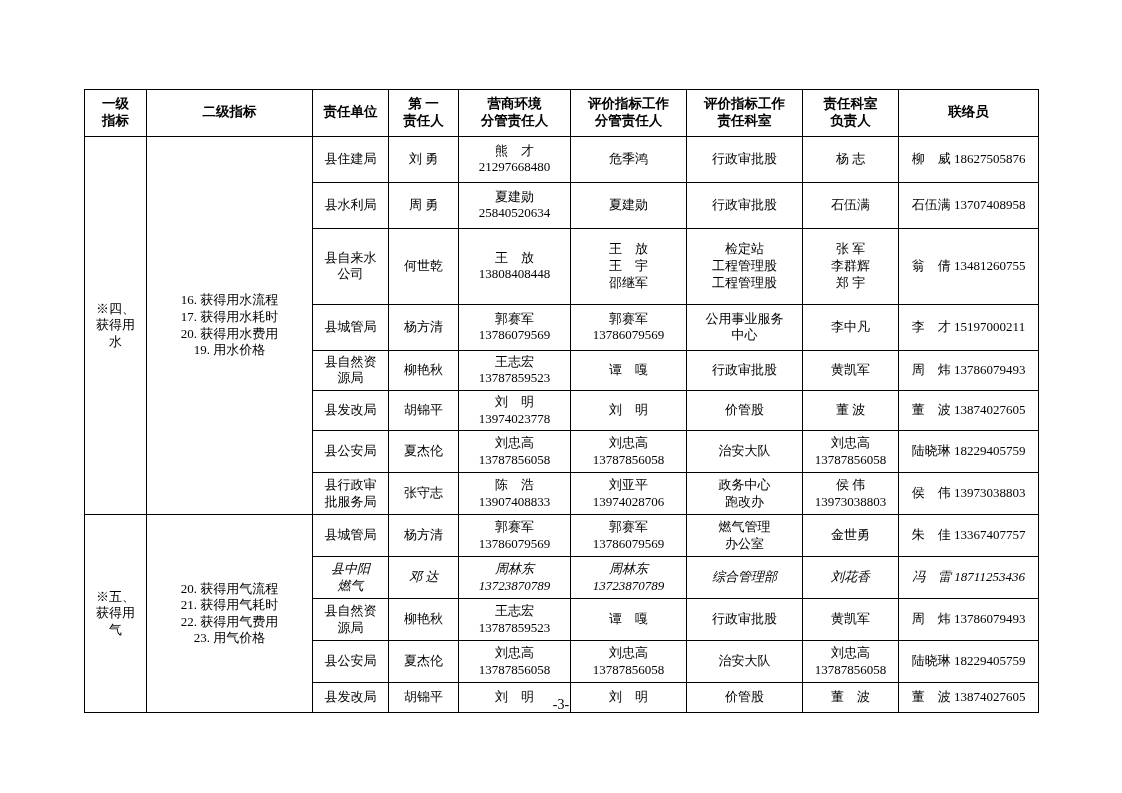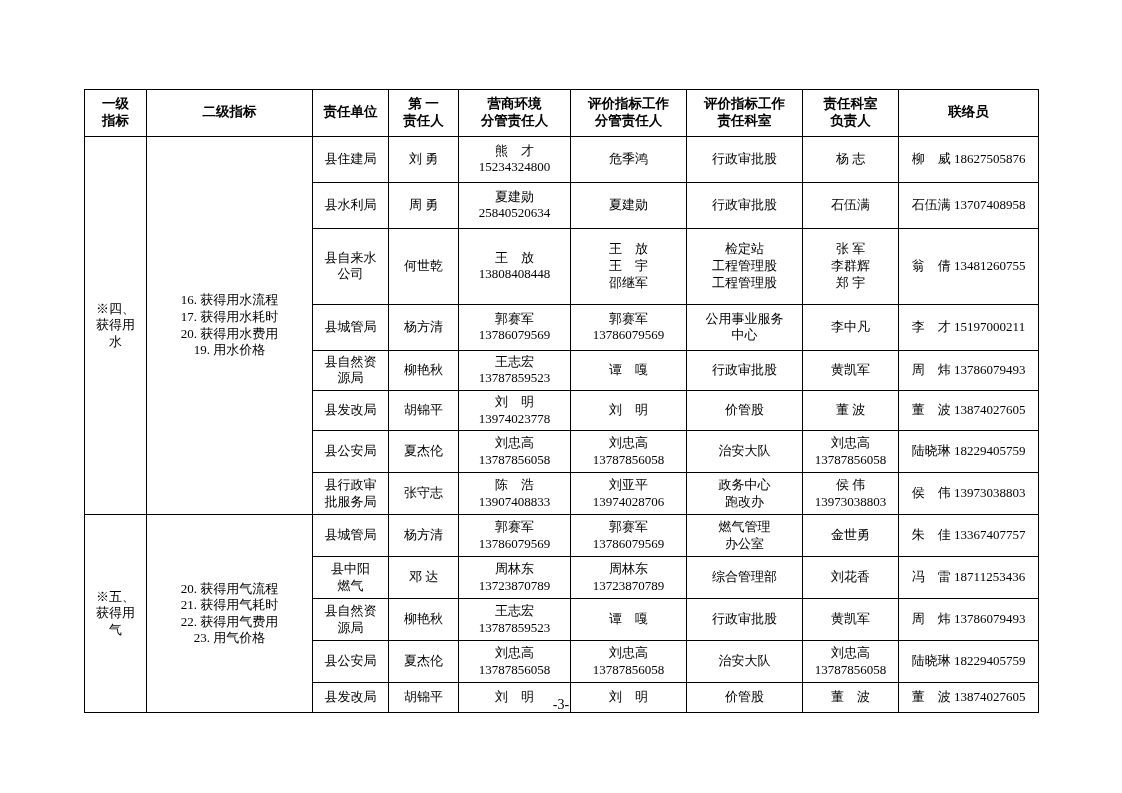--- a/index.html
+++ b/index.html
@@ -168,21 +168,21 @@
               </div>
             </td>
             <td>
               <div class="cell-lines">
                 <div>刘 勇</div>
               </div>
             </td>
             <td>
               <div class="cell-lines">
                 <div>熊　才</div>
-                <div>15234324800</div>
+                <div>21297668480</div>
               </div>
             </td>
             <td>
               <div class="cell-lines">
                 <div>危季鸿</div>
               </div>
             </td>
             <td>
               <div class="cell-lines">
                 <div>行政审批股</div>
@@ -525,21 +525,21 @@
               <div class="cell-lines">
                 <div>金世勇</div>
               </div>
             </td>
             <td>
               <div class="cell-lines">
                 <div>朱　佳 13367407757</div>
               </div>
             </td>
           </tr>
-          <tr style="height: 42px;">
+          <tr style="height: 42px; font-style: italic;">
             <td>
               <div class="cell-lines">
                 <div>县中阳</div>
                 <div>燃气</div>
               </div>
             </td>
             <td>
               <div class="cell-lines">
                 <div>邓  达</div>
               </div>

